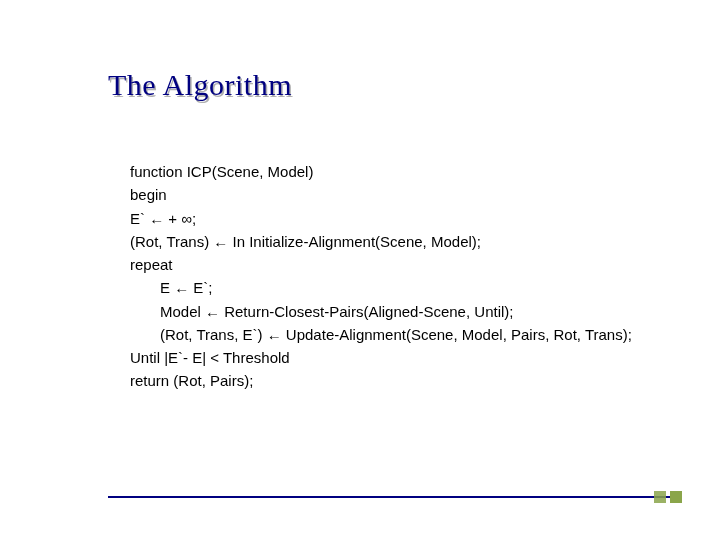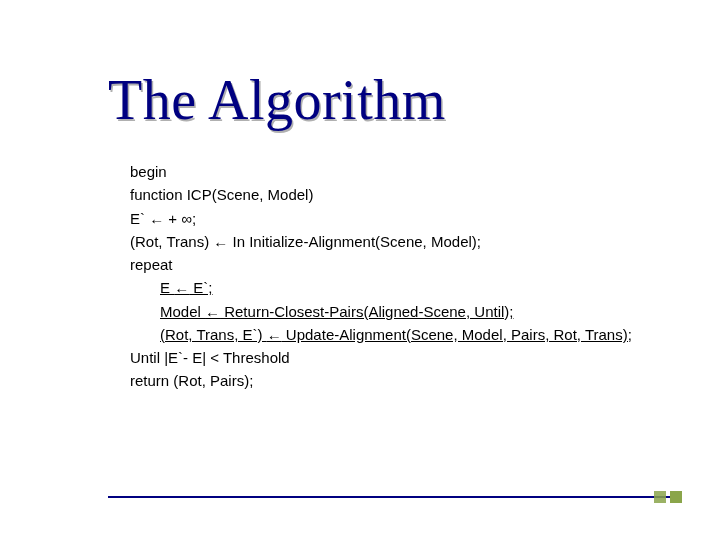--- a/index.html
+++ b/index.html
@@ -15,41 +15,40 @@
     position: relative;
     width: 720px;
     height: 540px;
     box-sizing: border-box;
   }
   .title {
     position: absolute;
     left: 108px;
     top: 68px;
     font-family: "Times New Roman", Times, serif;
-    font-size: 56px;
+    font-size: 30px;
     font-weight: 400;
     color: #000080;
     text-shadow: 1.5px 1.5px 0 #b0b0b0;
     letter-spacing: 0.5px;
   }
   .body {
     position: absolute;
     left: 130px;
     top: 160px;
     right: 40px;
     font-size: 15px;
     line-height: 1.55;
     color: #000;
   }
   .line {
     white-space: nowrap;
   }
   .indent {
     padding-left: 30px;
-    text-decoration: underline;
   }
   .arrow {
     font-family: Arial, sans-serif;
   }
   .footer-line {
     position: absolute;
     left: 108px;
     right: 50px;
     bottom: 42px;
     height: 2.5px;
@@ -66,22 +65,22 @@
   .fs2 { right: 54px; opacity: 0.85; }
 </style>
 </head>
 <body>
 
 <div class="slide">
 
   <div class="title">The Algorithm</div>
 
   <div class="body">
+    <div class="line">function ICP(Scene, Model)</div>
     <div class="line">begin</div>
-    <div class="line">function ICP(Scene, Model)</div>
     <div class="line"><span>E` </span><span class="arrow">←</span><span> + ∞;</span></div>
     <div class="line"><span>(Rot, Trans) </span><span class="arrow">←</span><span> In Initialize-Alignment(Scene, Model);</span></div>
     <div class="line">repeat</div>
     <div class="line indent"><span>E </span><span class="arrow">←</span><span> E`;</span></div>
     <div class="line indent"><span>Model </span><span class="arrow">←</span><span> Return-Closest-Pairs(Aligned-Scene, Until);</span></div>
     <div class="line indent"><span>(Rot, Trans, E`) </span><span class="arrow">←</span><span> Update-Alignment(Scene, Model, Pairs, Rot, Trans);</span></div>
     <div class="line">Until |E`- E|  &lt; Threshold</div>
     <div class="line">return (Rot, Pairs);</div>
   </div>
 

